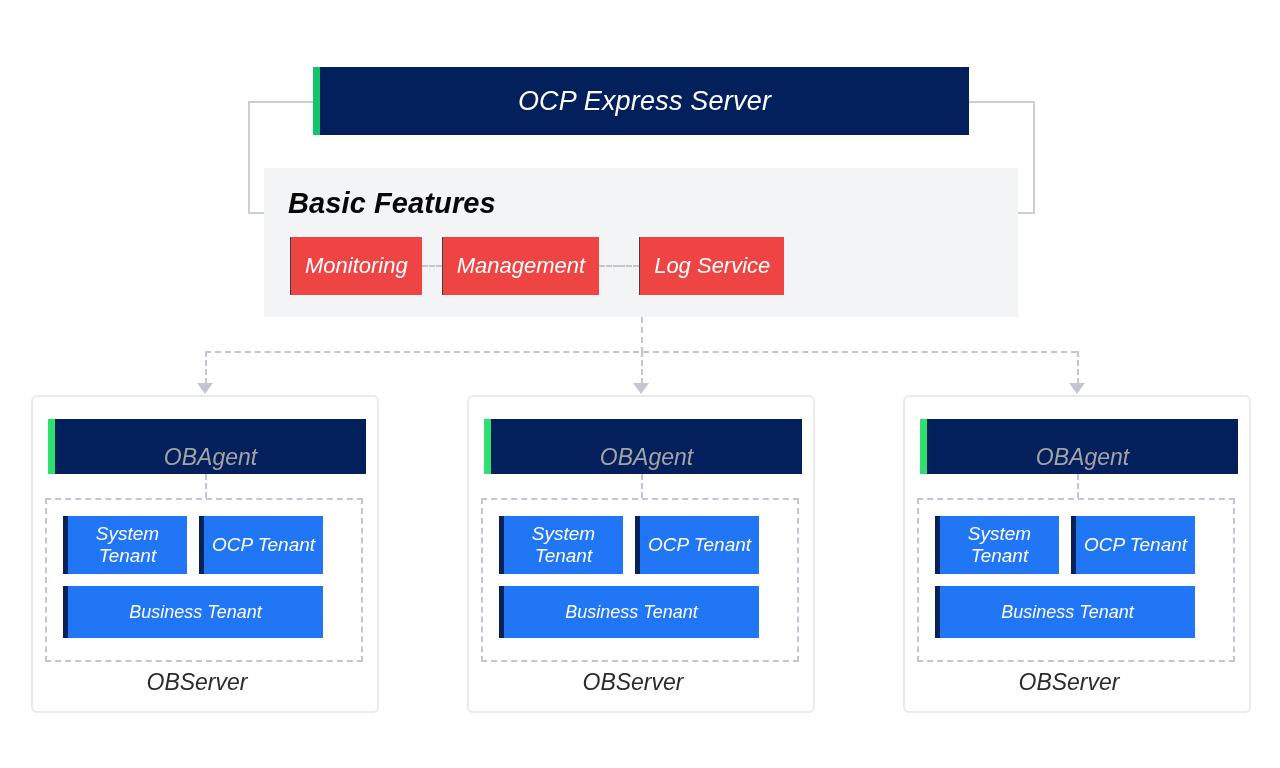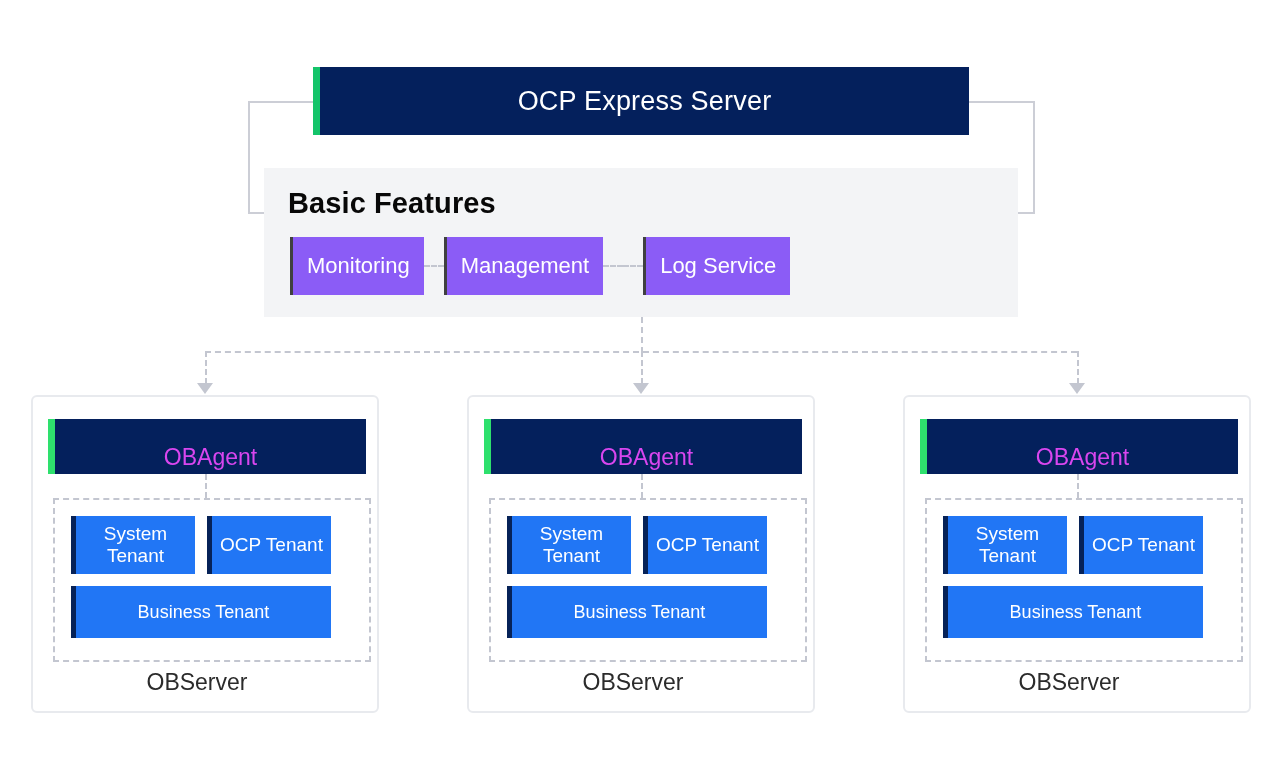--- a/index.html
+++ b/index.html
@@ -14,20 +14,21 @@
     overflow: hidden;
     font-family: "Liberation Sans", sans-serif;
     color: #222222;
   }
 
   .stage {
     position: absolute;
     left: 0; top: 0;
     width: 1124px;
     height: 768px;
+    font-style: italic;
   }
 
   
   .bracket {
     position: absolute;
     border: 2px solid #ccced6;
     box-sizing: border-box;
   }
   .bracket-left {
     left: 248px;
@@ -83,22 +84,22 @@
   }
   .features-row {
     position: absolute;
     left: 290px;
     top: 237px;
     display: flex;
     align-items: center;
   }
   .feature-btn {
     height: 58px;
-    background: #8b5cf6;
-    border-left: 3px solid #404040;
+    background: #ef4444;
+    border-left: 1px solid #404040;
     box-sizing: border-box;
     display: flex;
     align-items: center;
     justify-content: center;
     padding: 0 14px;
     color: #ffffff;
     font-size: 22px;
     white-space: nowrap;
   }
   .feature-link {
@@ -173,36 +174,36 @@
     width: 318px;
     height: 55px;
     background: #04205c;
     border-left: 7px solid #2ee06d;
     box-sizing: border-box;
     display: flex;
     align-items: center;
     justify-content: center;
   }
   .agent-title {
-    color: #d946ef;
+    color: #a3a3a3;
     font-size: 23px;
     margin-top: 21px;
   }
   .agent-stem {
     position: absolute;
     left: 172px;
     top: 77px;
     height: 24px;
     width: 0;
     border-left: 2px dashed #c3c6d0;
   }
 
   .tenant-zone {
     position: absolute;
-    left: 20px;
+    left: 12px;
     top: 101px;
     width: 318px;
     height: 164px;
     border: 2px dashed #c3c6d0;
     box-sizing: border-box;
     padding: 16px 16px;
   }
   .tenant-row {
     display: flex;
     gap: 12px;

